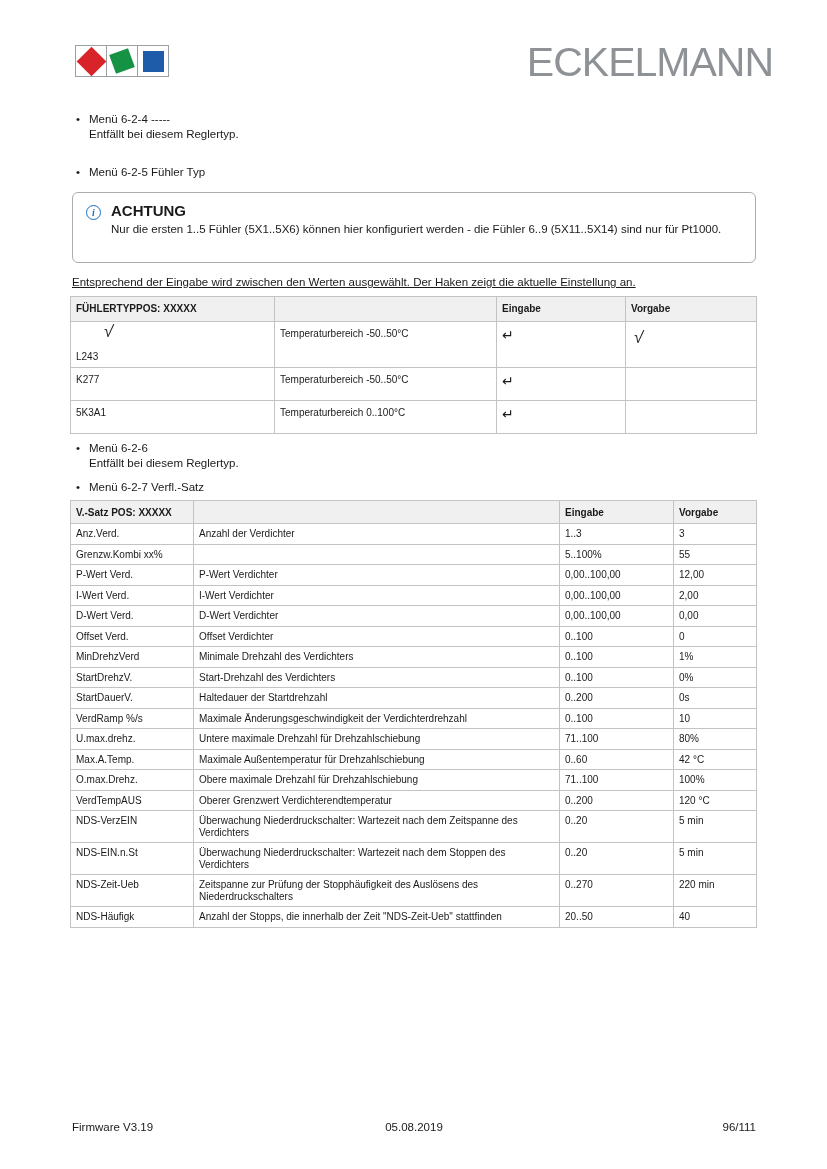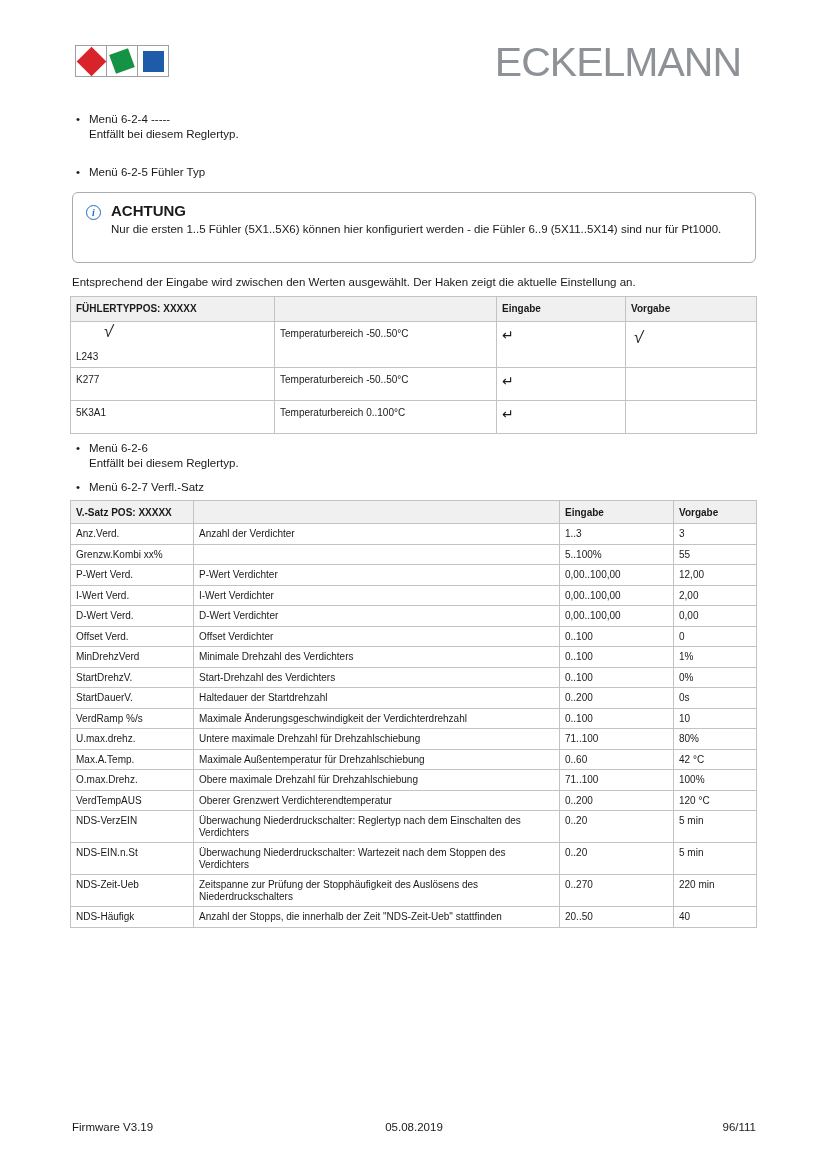--- a/index.html
+++ b/index.html
@@ -8,40 +8,40 @@
 
   
   .logo{position:absolute;left:75px;top:45px;display:flex;}
   .logo-cell{width:30px;height:30px;background:#fff;border:1px solid #9aa0a4;
              display:flex;align-items:center;justify-content:center;overflow:visible;}
   .logo-cell + .logo-cell{margin-left:-1px;}
   .shape-red{width:21px;height:21px;background:var(--logo-red,#d9232a);transform:rotate(45deg);}
   .shape-green{width:20px;height:20px;background:var(--logo-green,#169245);transform:rotate(-20deg);}
   .shape-blue{width:21px;height:21px;background:var(--logo-blue,#1e5ba8);}
 
-  .brand{position:absolute;top:42px;right:86px;font-size:41px;line-height:41px;
+  .brand{position:absolute;top:42px;right:54px;font-size:41px;line-height:41px;
          color:#8e9296;letter-spacing:-1px;font-weight:400;}
 
   
   .bullet-item{position:absolute;left:76px;font-size:11.5px;line-height:15px;display:flex;}
   .bullet-dot{width:13px;flex:0 0 13px;}
   .b1{top:112px;} .b2{top:165px;} .b3{top:441px;} .b4{top:480px;}
 
   
   .notice{position:absolute;left:72px;top:192px;width:684px;height:71px;box-sizing:border-box;
           border:1px solid #a9adaf;border-radius:6px;background:#fff;}
   .notice-inner{display:flex;gap:10px;padding:11px 14px 0 13px;}
   .info-icon{flex:0 0 15px;width:15px;height:15px;margin-top:1px;border:1.6px solid var(--icon-blue,#1a6ec0);
              border-radius:50%;box-sizing:border-box;color:var(--icon-blue,#1a6ec0);
              font-family:"Liberation Serif", serif;font-weight:bold;font-style:italic;font-size:10px;
              display:flex;align-items:center;justify-content:center;line-height:1;}
   .notice-title{font-weight:bold;font-size:15px;line-height:14px;margin-bottom:3px;}
   .notice-body{font-size:11.5px;line-height:17px;max-width:628px;}
 
-  .intro{position:absolute;left:72px;top:276px;font-size:11.5px;}
+  .intro{position:absolute;left:72px;top:276px;font-size:11.5px;text-decoration:underline;}
 
   
   .doc-table{position:absolute;left:70px;border-collapse:collapse;table-layout:fixed;background:#fff;}
   .doc-table th,.doc-table td{border:1px solid #c3c3c3;text-align:left;vertical-align:top;
         font-size:10px;line-height:11.5px;padding:4px 5px;overflow:hidden;}
   .doc-table thead th{background:#f0f0f0;font-weight:bold;}
 
   .t1{top:296px;width:686px;}
   .t1 th,.t1 td{padding:6px 5px;}
   .t1 thead tr{height:23px;}
@@ -257,21 +257,21 @@
           <td>100%</td>
         </tr>
         <tr>
           <td>VerdTempAUS</td>
           <td>Oberer Grenzwert Verdichterendtemperatur</td>
           <td>0..200</td>
           <td>120 °C</td>
         </tr>
         <tr>
           <td>NDS-VerzEIN</td>
-          <td>Überwachung Niederdruckschalter: Reglertyp nach dem Einschalten des Verdichters</td>
+          <td>Überwachung Niederdruckschalter: Wartezeit nach dem Zeitspanne des Verdichters</td>
           <td>0..20</td>
           <td>5 min</td>
         </tr>
         <tr>
           <td>NDS-EIN.n.St</td>
           <td>Überwachung Niederdruckschalter: Wartezeit nach dem Stoppen des Verdichters</td>
           <td>0..20</td>
           <td>5 min</td>
         </tr>
         <tr>

